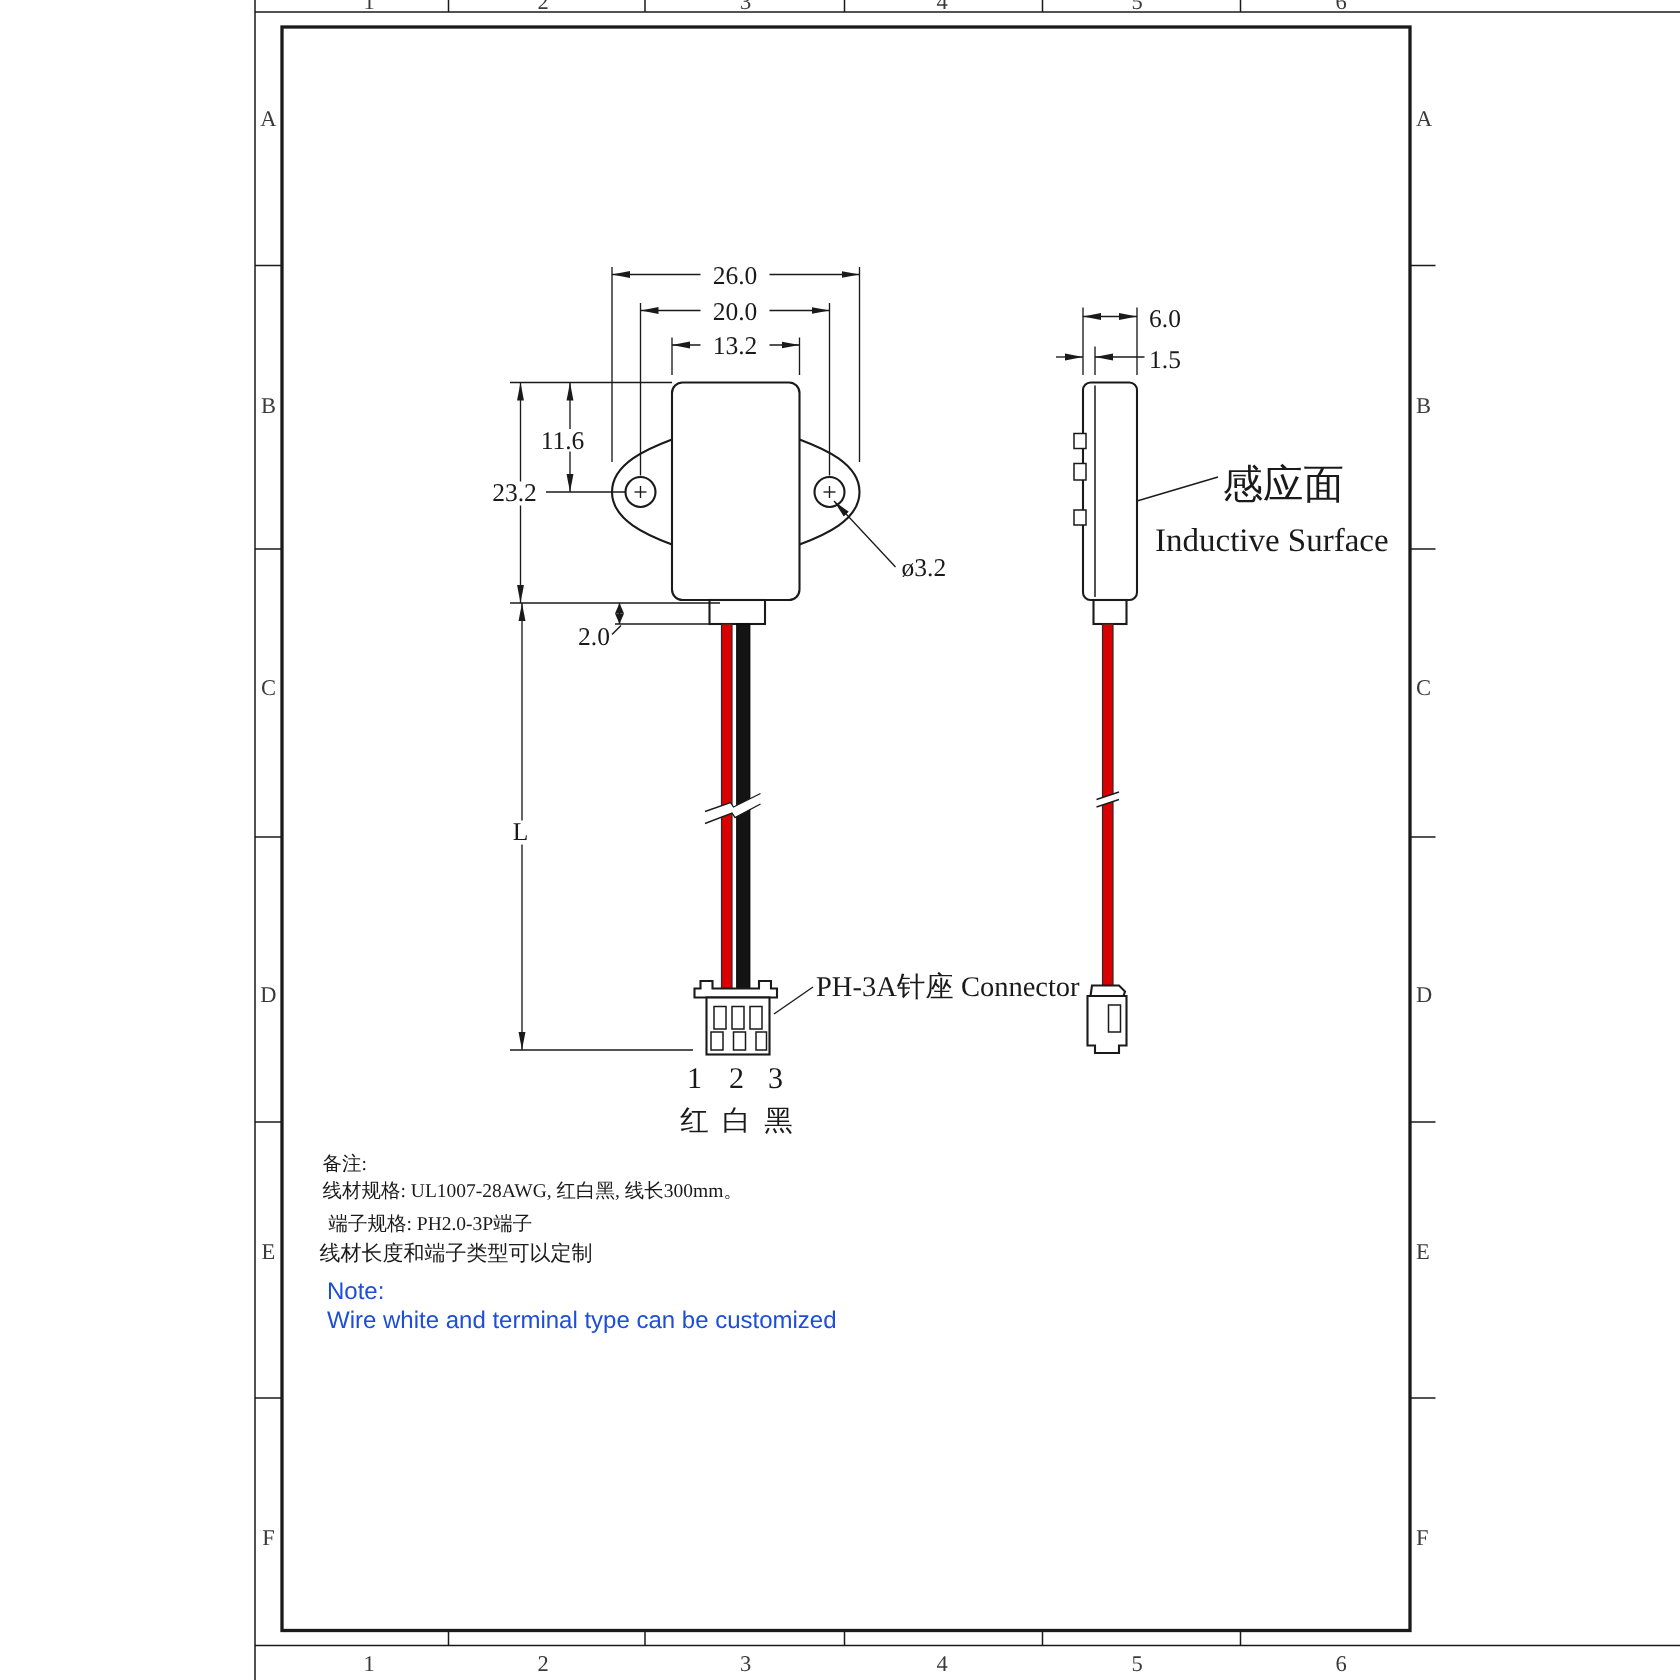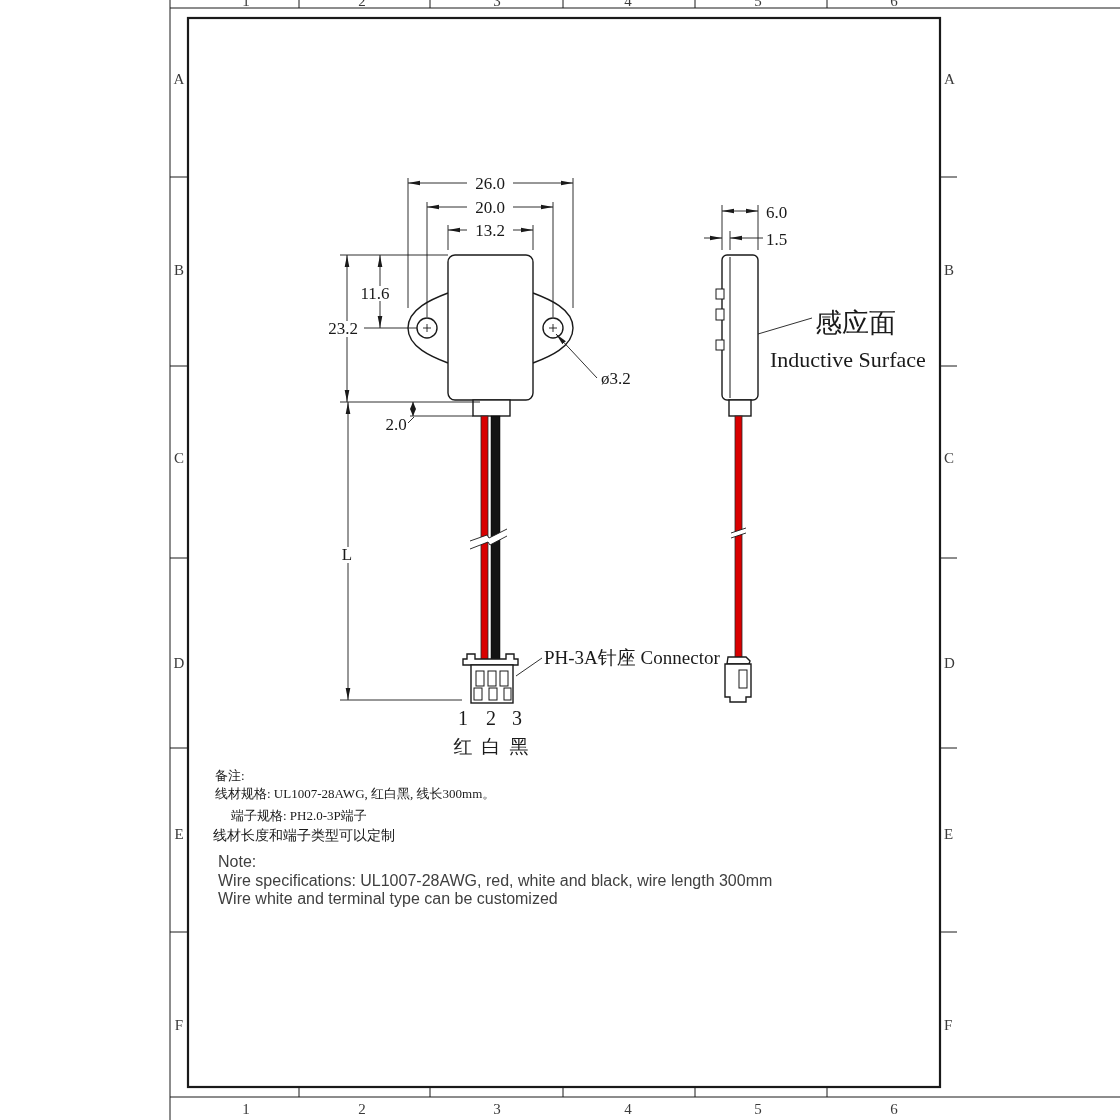--- a/index.html
+++ b/index.html
@@ -10,21 +10,21 @@
   .obj{stroke:#1a1a1a;stroke-width:1.4;fill:none;}
   .objw{stroke:#1a1a1a;stroke-width:1.4;fill:#ffffff;}
   .dimln{stroke:#1a1a1a;stroke-width:0.9;fill:none;}
   .thick{stroke-width:2.2;}
   .dim{font-family:"Liberation Serif","DejaVu Serif",serif;font-size:17px;fill:#1a1a1a;}
   .zone{font-family:"Liberation Serif","DejaVu Serif",serif;font-size:15px;fill:#3a3a3a;}
   .cjk{font-family:"Liberation Serif","DejaVu Serif",serif;fill:#1a1a1a;}
   .notes-cn{position:absolute;left:215px;top:766px;color:#1a1a1a;font-size:13px;
             font-family:"Liberation Serif","DejaVu Serif",serif;}
   .notes-cn div{position:absolute;white-space:nowrap;}
-  .notes-en{position:absolute;left:218px;top:853px;color:#404040;font-size:16px;line-height:18.5px;
+  .notes-en{position:absolute;left:218px;top:853px;color:#1d4ed8;font-size:16px;line-height:18.5px;
             font-family:"Liberation Sans","DejaVu Sans",sans-serif;white-space:nowrap;}
 </style>
 </head>
 <body>
 
 <div class="sheet">
 <svg width="1120" height="1120" viewBox="0 0 1120 1120">
   <defs>
     <marker id="arr" viewBox="0 0 12 7" refX="12" refY="3.5" markerWidth="12" markerHeight="7" markerUnits="userSpaceOnUse" orient="auto-start-reverse">
       <path d="M12,3.5 L0,1.2 L0,5.8 Z" fill="#1a1a1a"></path>
@@ -239,22 +239,21 @@
 
     <line class="dimln" x1="758" y1="334" x2="812" y2="318"></line>
     <text class="cjk" style="font-size:27px" x="815" y="332">感应面</text>
     <text class="cjk" style="font-size:22px" x="770" y="367">Inductive Surface</text>
   </g>
 </svg>
 
 <div class="notes-cn">
   <div style="top:1px;left:0">备注:</div>
   <div style="top:19px;left:0">线材规格: UL1007-28AWG, 红白黑, 线长300mm。</div>
-  <div style="top:41px;left:16px">端子规格: PH2.0-3P端子</div>
+  <div style="top:41px;left:4px">端子规格: PH2.0-3P端子</div>
   <div style="top:61px;left:-2px;font-size:14px">线材长度和端子类型可以定制</div>
 </div>
 
 <div class="notes-en">
   <div>Note:</div>
-  <div>Wire specifications: UL1007-28AWG, red, white and black, wire length 300mm</div>
   <div>Wire white and terminal type can be customized</div>
 </div>
 </div>
 
 </body></html>

